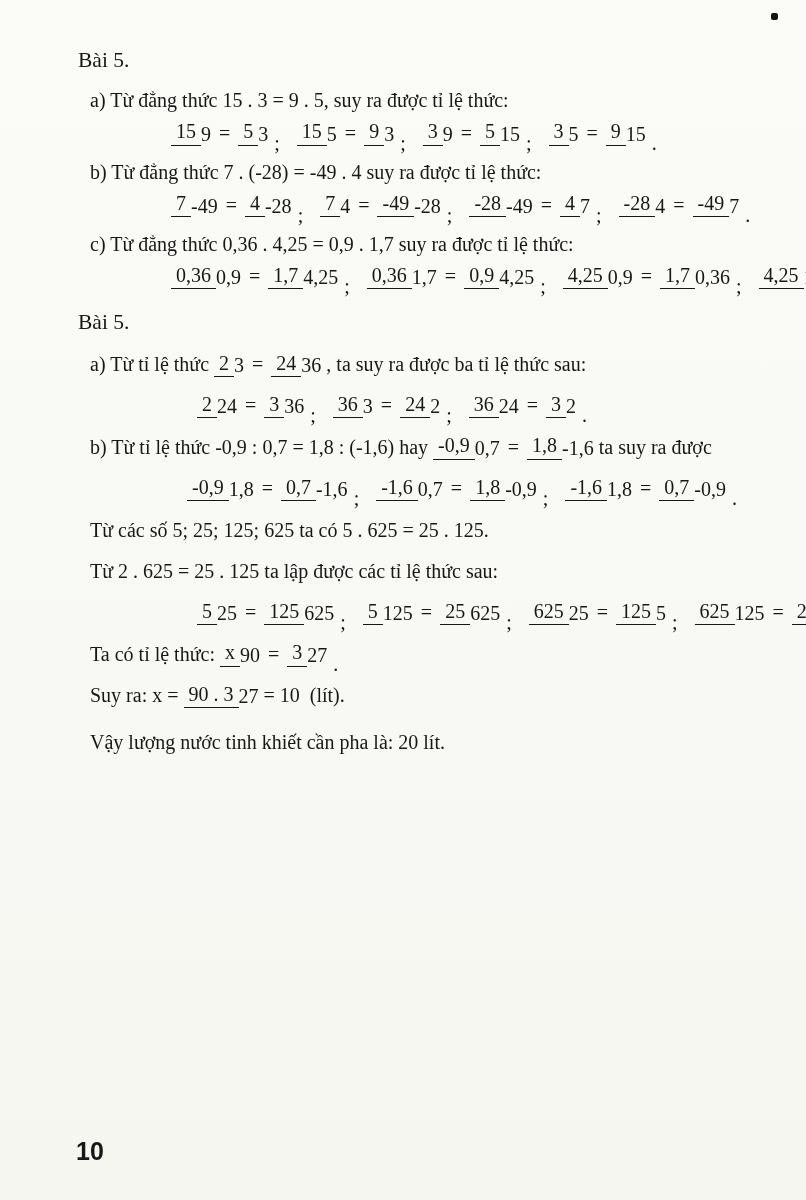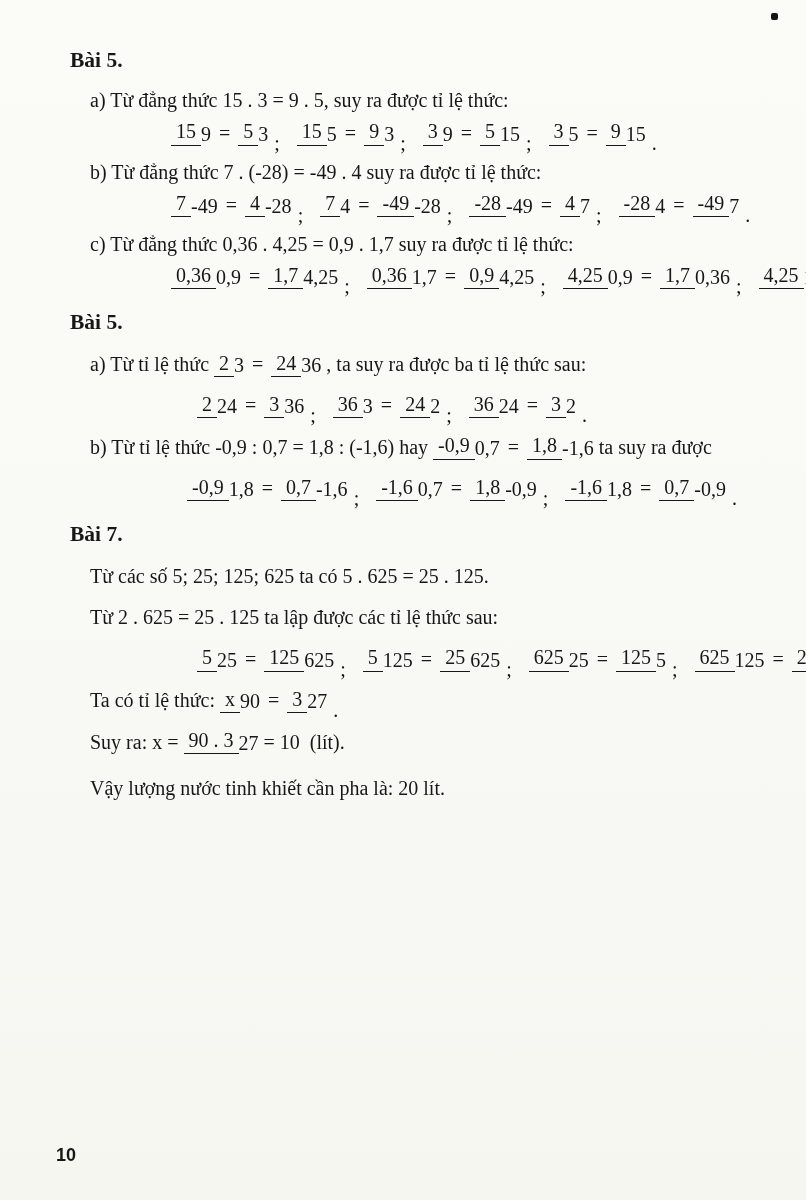--- a/index.html
+++ b/index.html
@@ -11,36 +11,36 @@
     background-image:linear-gradient(180deg,#fbfbf8 0%,#f8f8f4 60%,#f6f6f1 100%);
     box-sizing:border-box;
     padding:46px 44px 0 62px;
     font-family:"Liberation Serif","DejaVu Serif",serif;
     color:#171717;
     font-size:20px;
     line-height:1.32;
     overflow:hidden;
   }
   .dot{position:absolute;top:13px;right:28px;width:7px;height:7px;background:#141414;border-radius:2px;}
-  h2{font-size:21.5px;font-weight:bold;margin:18px 0 6px 8px;}
+  h2{font-size:21.5px;font-weight:normal;margin:18px 0 6px 16px;}
   h2.first{margin-top:0;}
   .part{margin:13px 0 6px 28px;}
   .body-line{margin:15px 0 15px 28px;}
   .eq-row{display:flex;align-items:center;margin:4px 0 10px 104px;flex-wrap:nowrap;}
   .pair{display:inline-flex;align-items:center;}
   .frac{display:inline-flex;flex-direction:row;align-items:center;margin:0 5px;line-height:1.12;}
   .num{display:block;padding:0 5px 2px;border-bottom:1.6px solid #171717;white-space:nowrap;}
   .den{display:block;padding-top:2px;white-space:nowrap;}
   .eqs{margin:0 3px;}
   .sep{transform:translateY(10px);margin:0 12px 0 1px;}
   .iline{display:flex;align-items:center;margin:15px 0;}
   .iline .t{white-space:pre;}
   .iline.indent{margin-left:28px;font-family:Liberation Serif, serif;}
   .b8title{font-weight:bold;margin-right:8px;}
-  .page-num{position:absolute;left:56px;bottom:32px;font-weight:bold;font-size:18px;font-family:"Liberation Sans","DejaVu Sans",sans-serif;}
+  .page-num{position:absolute;left:76px;bottom:32px;font-weight:bold;font-size:25px;font-family:"Liberation Sans","DejaVu Sans",sans-serif;}
 </style>
 </head>
 <body>
 
 <div class="page">
   <span class="dot"></span>
 
   <h2 class="first">Bài 5.</h2>
 
   <p class="part">a) Từ đẳng thức 15 . 3 = 9 . 5, suy ra được tỉ lệ thức:</p>
@@ -302,21 +302,20 @@
         </span>
       <span class="eqs">=</span>
       <span class="frac">
           <span class="num">0,7</span>
           <span class="den">-0,9</span>
         </span>
       <span class="sep">.</span>
     </span>
   </div>
 
-  <h2>Bài 7.</h2>
   <p class="body-line">Từ các số 5; 25; 125; 625 ta có 5 . 625 = 25 . 125.</p>
   <p class="body-line">Từ 2 . 625 = 25 . 125 ta lập được các tỉ lệ thức sau:</p>
   <div class="eq-row" style="margin-left:130px;">
     <span class="pair">
       <span class="frac">
           <span class="num">5</span>
           <span class="den">25</span>
         </span>
       <span class="eqs">=</span>
       <span class="frac">

